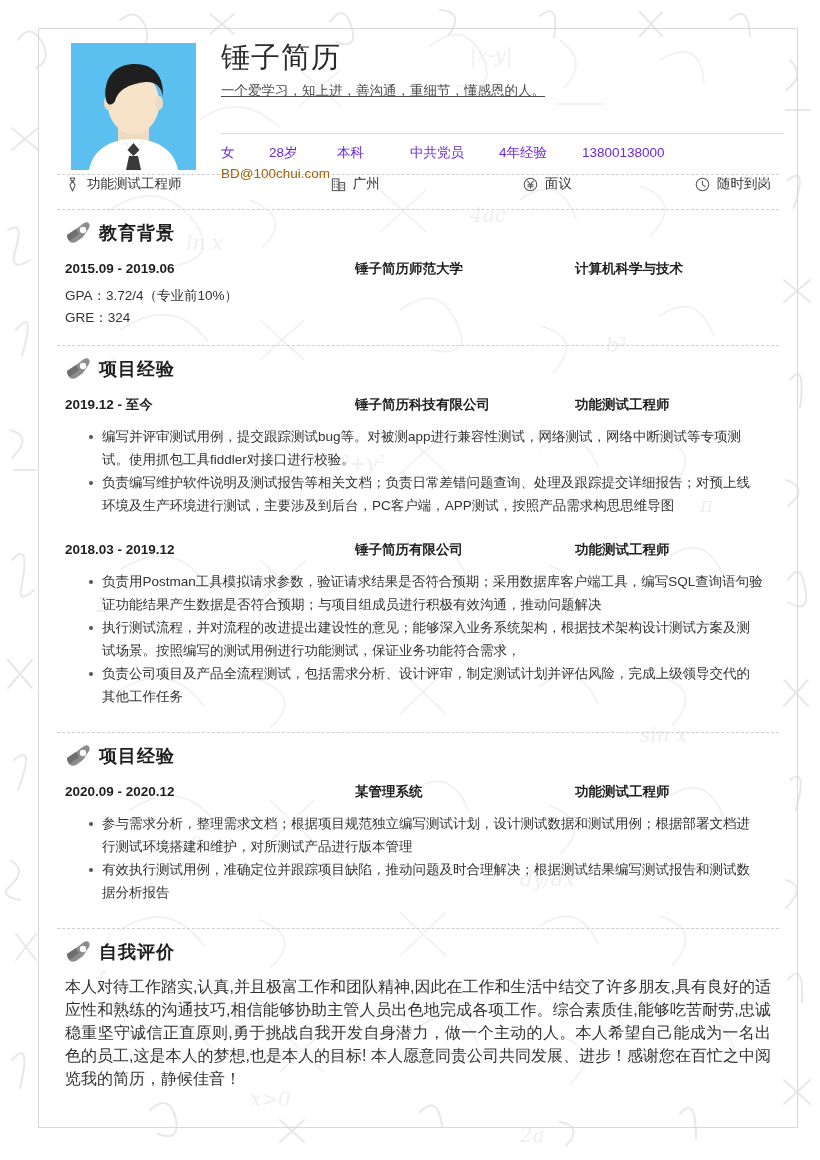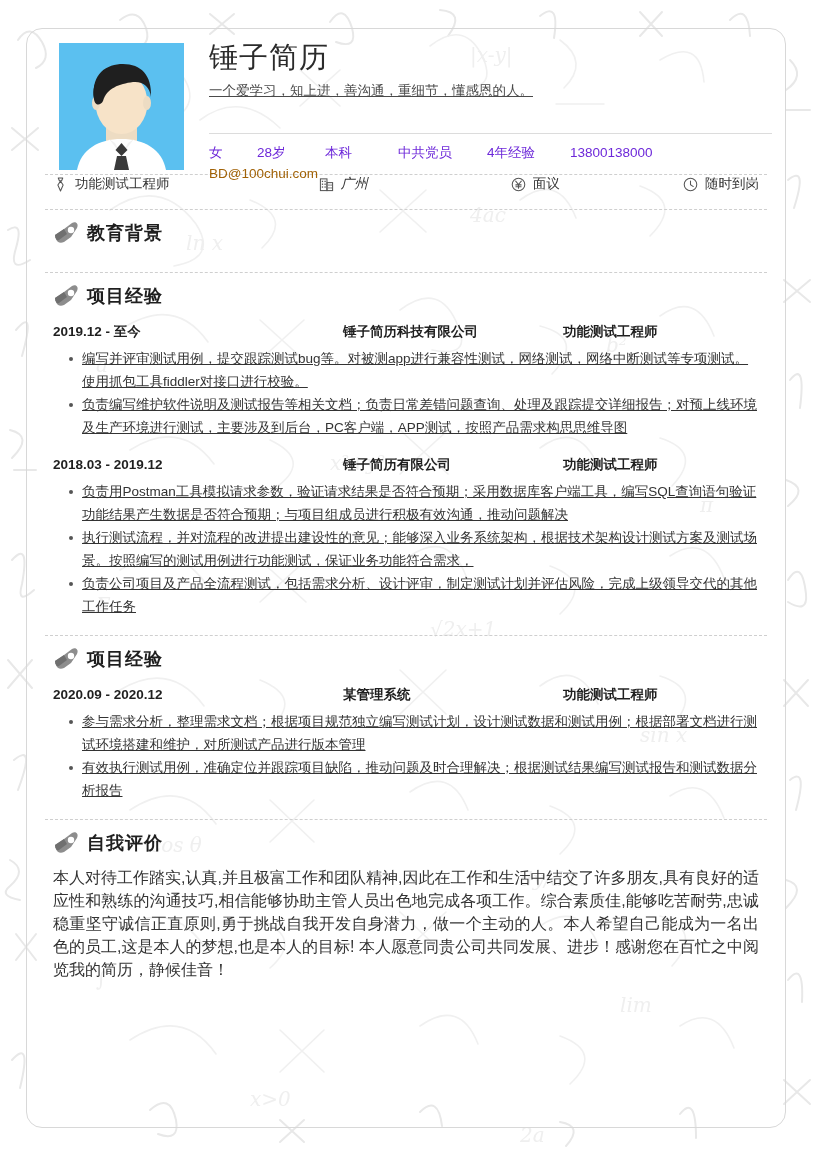--- a/index.html
+++ b/index.html
@@ -20,27 +20,27 @@
   #bg-texture {
     position: absolute;
     left: 0; top: 0;
     width: 820px; height: 1160px;
     z-index: 0;
     pointer-events: none;
   }
 
   #resume-card {
     position: absolute;
-    left: 26px;
+    left: 38px;
     top: 28px;
     width: 760px;
     height: 1100px;
     box-sizing: border-box;
     border: 1px solid #d8d8d8;
-    border-radius: 16px;
+    border-radius: 0;
     background: transparent;
     z-index: 1;
   }
 
   
   .header {
     position: absolute;
     left: 0; top: 0;
     width: 760px;
     height: 145px;
@@ -150,21 +150,21 @@
     display: flex;
     align-items: center;
     white-space: nowrap;
   }
   .intent-item .ic {
     width: 15px; height: 15px;
     margin-right: 7px;
     flex: none;
   }
   .intent-i1 { width: 270px; }
-  .intent-i2 { width: 195px; font-style: italic; }
+  .intent-i2 { width: 195px; }
   .intent-i3 { width: 175px; }
 
   
   .entry { padding: 0 8px; }
   .entry-head {
     display: flex;
     font-size: 13.5px;
     font-weight: bold;
     color: #1f1f1f;
     line-height: 26px;
@@ -174,24 +174,23 @@
   .eh-org   { width: 220px; }
   .eh-role  { flex: 1; }
 
   .sub-line {
     font-size: 13.5px;
     color: #333;
     line-height: 22px;
   }
 
   ul.bullets {
-    margin: 0;
+    margin: 8px;
     padding: 0 0 0 16px;
     list-style: none;
-    text-decoration: underline;
   }
   ul.bullets li {
     position: relative;
     font-size: 13.5px;
     color: #333333;
     line-height: 22.5px;
     padding-left: 13px;
     margin-bottom: 1px;
   }
   ul.bullets li::before {
@@ -418,20 +417,29 @@
   <div class="section">
     <div class="sec-head">
       <svg class="sec-icon" viewBox="0 0 30 24" xmlns="http://www.w3.org/2000/svg">
         <path d="M4 14 L13 8 L21 2 C25 0 28 3 26 7 L20 16 L13 21 C9 23 6 21 5 18 Z" fill="#8d8d8d"></path>
         <path d="M4 14 L13 8 L16 13 L8 19 C6 20 4 18 4 14 Z" fill="#6f6f6f"></path>
         <circle cx="20" cy="9" r="3.2" fill="#ffffff"></circle>
       </svg>
       <span class="sec-title">教育背景</span>
     </div>
 
+    <div class="entry">
+      <div class="entry-head">
+        <span class="eh-date">2015.09 - 2019.06</span>
+        <span class="eh-org">锤子简历师范大学</span>
+        <span class="eh-role">计算机科学与技术</span>
+      </div>
+      <div class="sub-line">GPA：3.72/4（专业前10%）</div>
+      <div class="sub-line">GRE：324</div>
+    </div>
     <div class="gap-16"></div>
   </div>
 
   <div class="divider"></div>
 
   <div class="section">
     <div class="sec-head">
       <svg class="sec-icon" viewBox="0 0 30 24" xmlns="http://www.w3.org/2000/svg">
         <path d="M4 14 L13 8 L21 2 C25 0 28 3 26 7 L20 16 L13 21 C9 23 6 21 5 18 Z" fill="#8d8d8d"></path>
         <path d="M4 14 L13 8 L16 13 L8 19 C6 20 4 18 4 14 Z" fill="#6f6f6f"></path>

